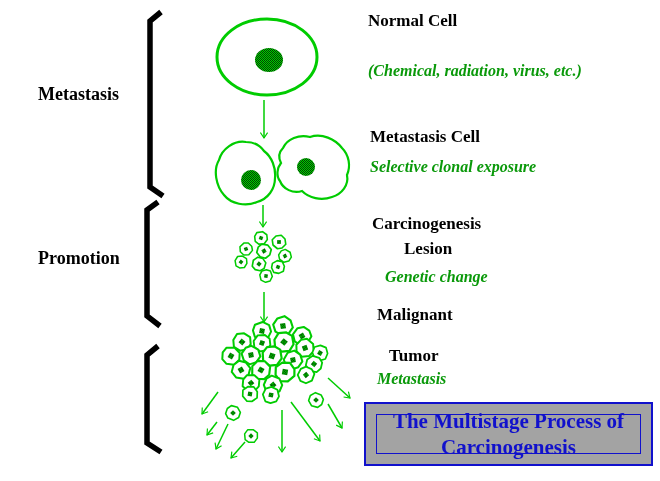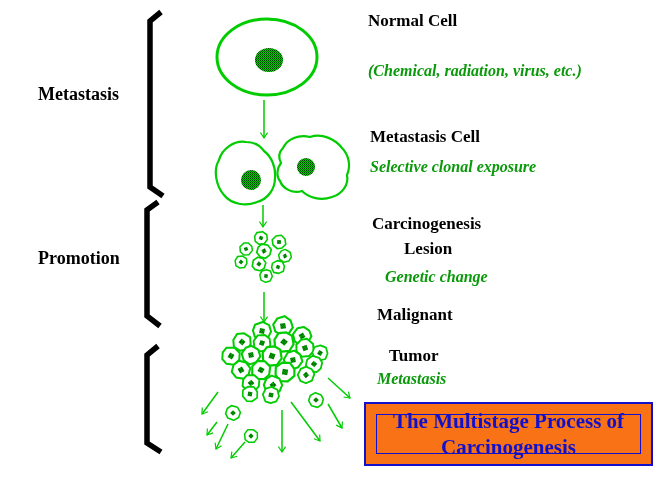--- a/index.html
+++ b/index.html
@@ -13,21 +13,21 @@
   .art { position: absolute; left: 0; top: 0; }
   .txt { position: absolute; white-space: nowrap; }
   .stage  { font-weight: bold; font-size: 18px; color: #000; }
   .black-title { font-weight: bold; font-size: 17px; color: #000; }
   .green-note  { font-weight: bold; font-style: italic; font-size: 16px; color: var(--text-green, #0A990A); }
   .title-box {
     position: absolute; left: 364px; top: 402px;
     width: 289px; height: 64px;
     border: 2px solid var(--blue, #1111CC);
     padding: 10px; box-sizing: border-box;
-    background: #f97316;
+    background: #a3a3a3;
   }
   .title-box-inner {
     border: 1px solid var(--blue, #1111CC);
     height: 100%; box-sizing: border-box;
     display: flex; flex-direction: column; justify-content: center; align-items: center;
     color: var(--blue, #1111CC);
     font-weight: bold; font-size: 21px; line-height: 26px;
     text-align: center;
   }
   

